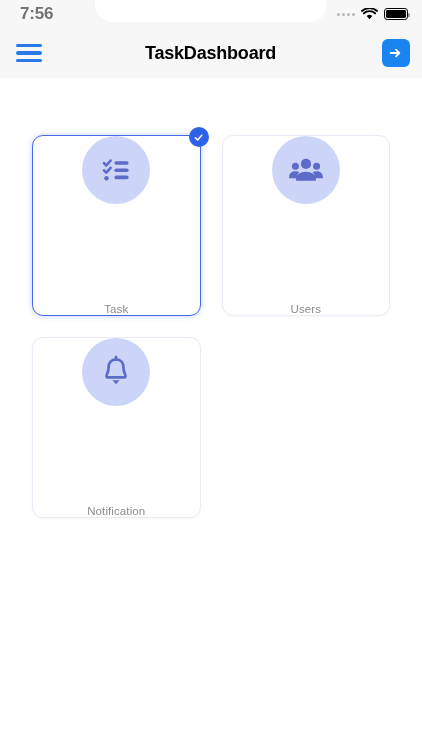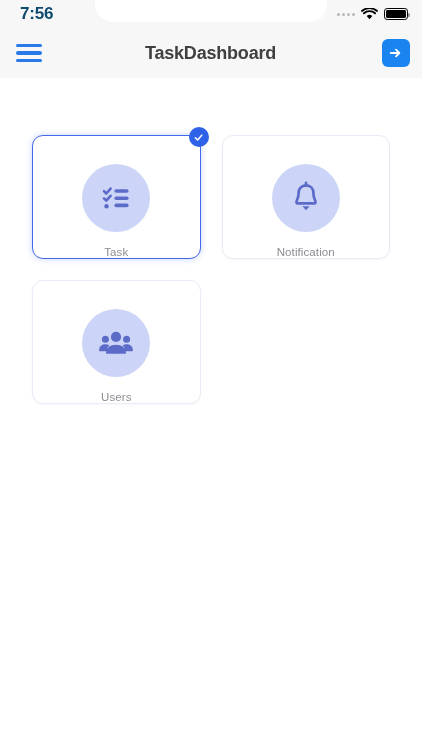--- a/index.html
+++ b/index.html
@@ -24,21 +24,21 @@
     position:absolute;
     left:50%; transform:translateX(-50%);
     top:-10px;
     width:232px; height:32px;
     background:#ffffff;
     border-bottom-left-radius:18px;
     border-bottom-right-radius:18px;
   }
   .sb-time{
     position:relative; z-index:2;
-    font-size:17px; font-weight:600; color:#0c4a6e;
+    font-size:17px; font-weight:600; color:#737373;
     letter-spacing:-0.2px;
   }
   .sb-right{
     position:relative; z-index:2;
     display:flex; align-items:center; gap:6px;
   }
   .sig-dots{ display:flex; gap:2px; align-items:center; }
   .sig-dots i{ width:3px; height:3px; background:#b9b9bd; border-radius:50%; display:block; }
   .wifi{ display:block; }
   .batt{
@@ -70,21 +70,21 @@
     padding:0 6px;
     cursor:pointer; background:none; border:none;
   }
   .menu-btn span{ display:block; height:3.6px; background:#2979e8; border-radius:2px; }
   .menu-btn span:nth-child(1){ width:26px; }
   .menu-btn span:nth-child(2){ width:26px; }
   .menu-btn span:nth-child(3){ width:26px; }
   .appbar-title{
     position:absolute; left:0; right:1px;
     text-align:center;
-    font-size:18px; font-weight:700; color:#404040;
+    font-size:18px; font-weight:700; color:#000000;
     letter-spacing:-0.2px;
     pointer-events:none;
   }
   .login-btn{
     margin-left:auto;
     width:28px; height:28px;
     background:#1a84f0;
     border-radius:6px;
     display:flex; align-items:center; justify-content:center;
     cursor:pointer; border:none;
@@ -96,25 +96,25 @@
     padding:57px 32px 0 32px;
     display:grid;
     grid-template-columns:1fr 1fr;
     gap:21px;
   }
   .card{
     position:relative;
     background:#ffffff;
     border:1px solid #ebe9f5;
     border-radius:11px;
-    height:124px;
+    height:181px;
     display:flex;
     flex-direction:column;
     align-items:center;
-    justify-content:flex-end;
+    justify-content:space-between;
     cursor:pointer;
     box-shadow:0 1px 3px rgba(60,60,100,.045);
   }
   .card.selected{
     border:1.6px solid #4169e8;
     box-shadow:0 0 6px rgba(65,105,232,.28);
   }
   .icon-circle{
     width:68px; height:68px;
     border-radius:50%;
@@ -200,36 +200,36 @@
           <rect x="15.4" y="22.6" width="14.2" height="3.6" rx="1.8"></rect>
         </g>
       </svg>
     </div>
     <div class="card-label">Task</div>
   </div>
 
 
   <div class="card">
     <div class="icon-circle">
-      <svg width="34" height="34" viewBox="0 0 34 34">
-        <path d="M17 4.4 c-4.7 0-7.4 3.3-7.4 7.6 c0 5.6-2.1 7.0-2.1 8.9 c0 1.0 .8 1.5 2.0 1.5 h15 c1.2 0 2.0-.5 2.0-1.5 c0-1.9-2.1-3.3-2.1-8.9 c0-4.3-2.7-7.6-7.4-7.6 Z" stroke="#5c6bc8" stroke-width="2.7" fill="none" stroke-linejoin="round"></path>
-        <path d="M17 4.4 V1.9" stroke="#5c6bc8" stroke-width="2.7" stroke-linecap="round"></path>
-        <path d="M13.4 25.3 h7.2 L17 29.2 Z" fill="#5c6bc8"></path>
-      </svg>
-    </div>
-    <div class="card-label">Notification</div>
-  </div>
-
-  <div class="card">
-    <div class="icon-circle">
       <svg width="36" height="36" viewBox="0 0 36 36" fill="#5c6bc8">
         <circle cx="7.4" cy="14.2" r="3.5"></circle>
         <path d="M1.2 24.6 c0-3.4 2.8-5.4 6.2-5.4 c1.5 0 2.9 .4 4 1.1 c-1.4 1.2-2.2 2.8-2.2 4.8 v1.1 H1.2 Z"></path>
         <circle cx="28.6" cy="14.2" r="3.5"></circle>
         <path d="M34.8 24.6 c0-3.4-2.8-5.4-6.2-5.4 c-1.5 0-2.9 .4-4 1.1 c1.4 1.2 2.2 2.8 2.2 4.8 v1.1 h8 Z"></path>
         <circle cx="18" cy="11.9" r="5.1"></circle>
         <path d="M8.1 27.4 c0-4.7 4.2-7.6 9.9-7.6 s9.9 2.9 9.9 7.6 v1.3 H8.1 Z"></path>
       </svg>
     </div>
     <div class="card-label">Users</div>
   </div>
 
+  <div class="card">
+    <div class="icon-circle">
+      <svg width="34" height="34" viewBox="0 0 34 34">
+        <path d="M17 4.4 c-4.7 0-7.4 3.3-7.4 7.6 c0 5.6-2.1 7.0-2.1 8.9 c0 1.0 .8 1.5 2.0 1.5 h15 c1.2 0 2.0-.5 2.0-1.5 c0-1.9-2.1-3.3-2.1-8.9 c0-4.3-2.7-7.6-7.4-7.6 Z" stroke="#5c6bc8" stroke-width="2.7" fill="none" stroke-linejoin="round"></path>
+        <path d="M17 4.4 V1.9" stroke="#5c6bc8" stroke-width="2.7" stroke-linecap="round"></path>
+        <path d="M13.4 25.3 h7.2 L17 29.2 Z" fill="#5c6bc8"></path>
+      </svg>
+    </div>
+    <div class="card-label">Notification</div>
+  </div>
+
 </div>
 
 </body></html>

